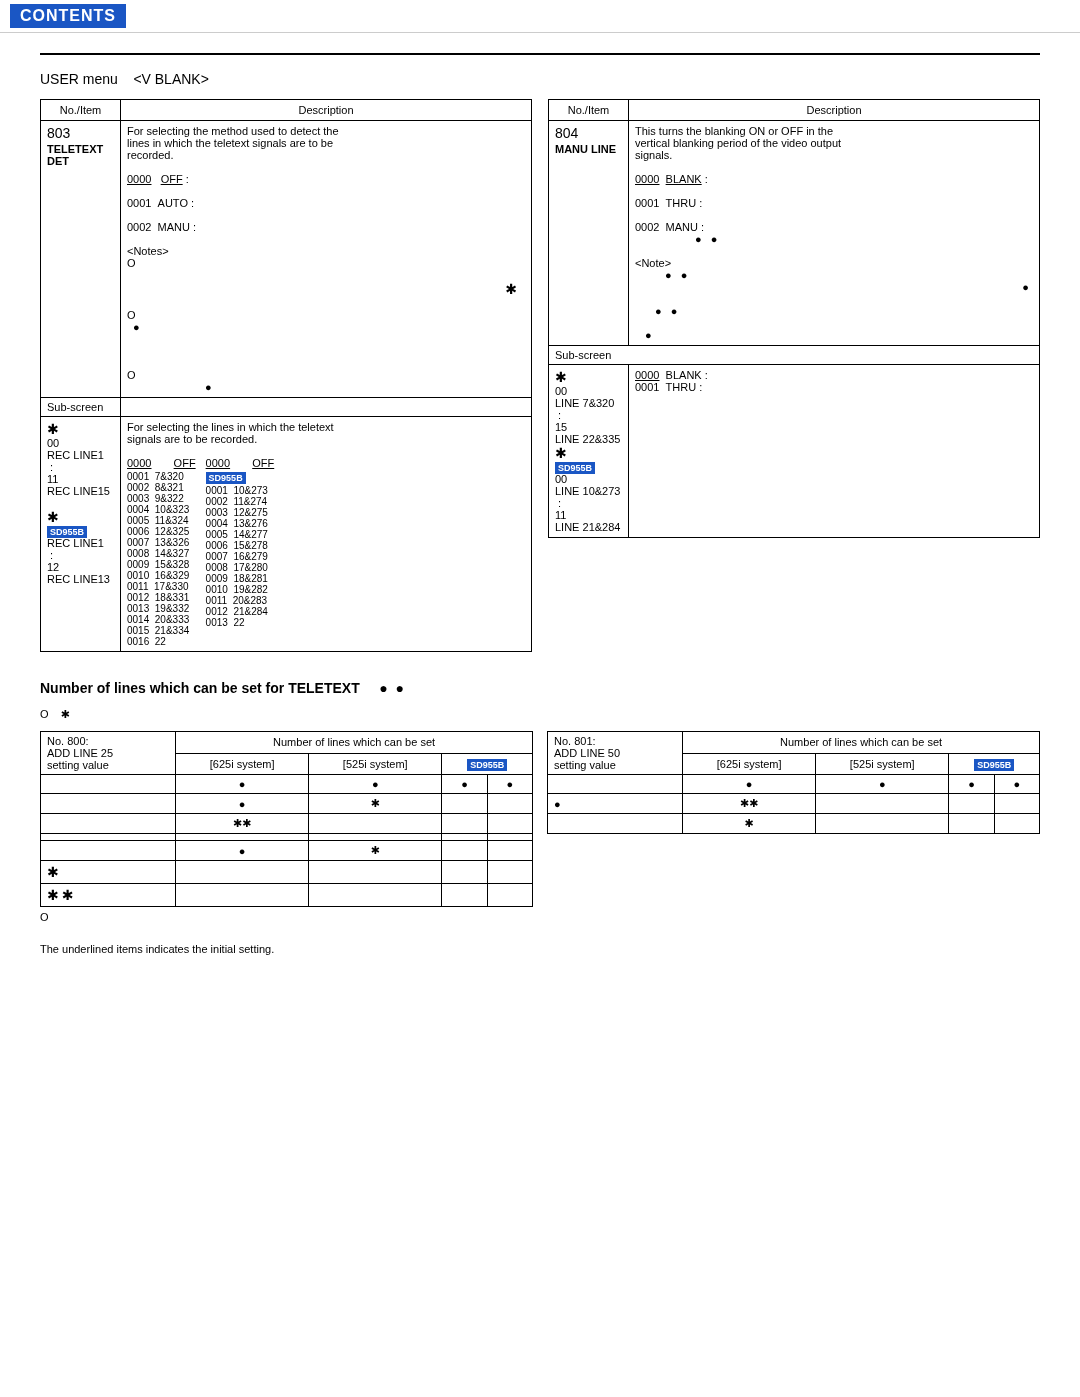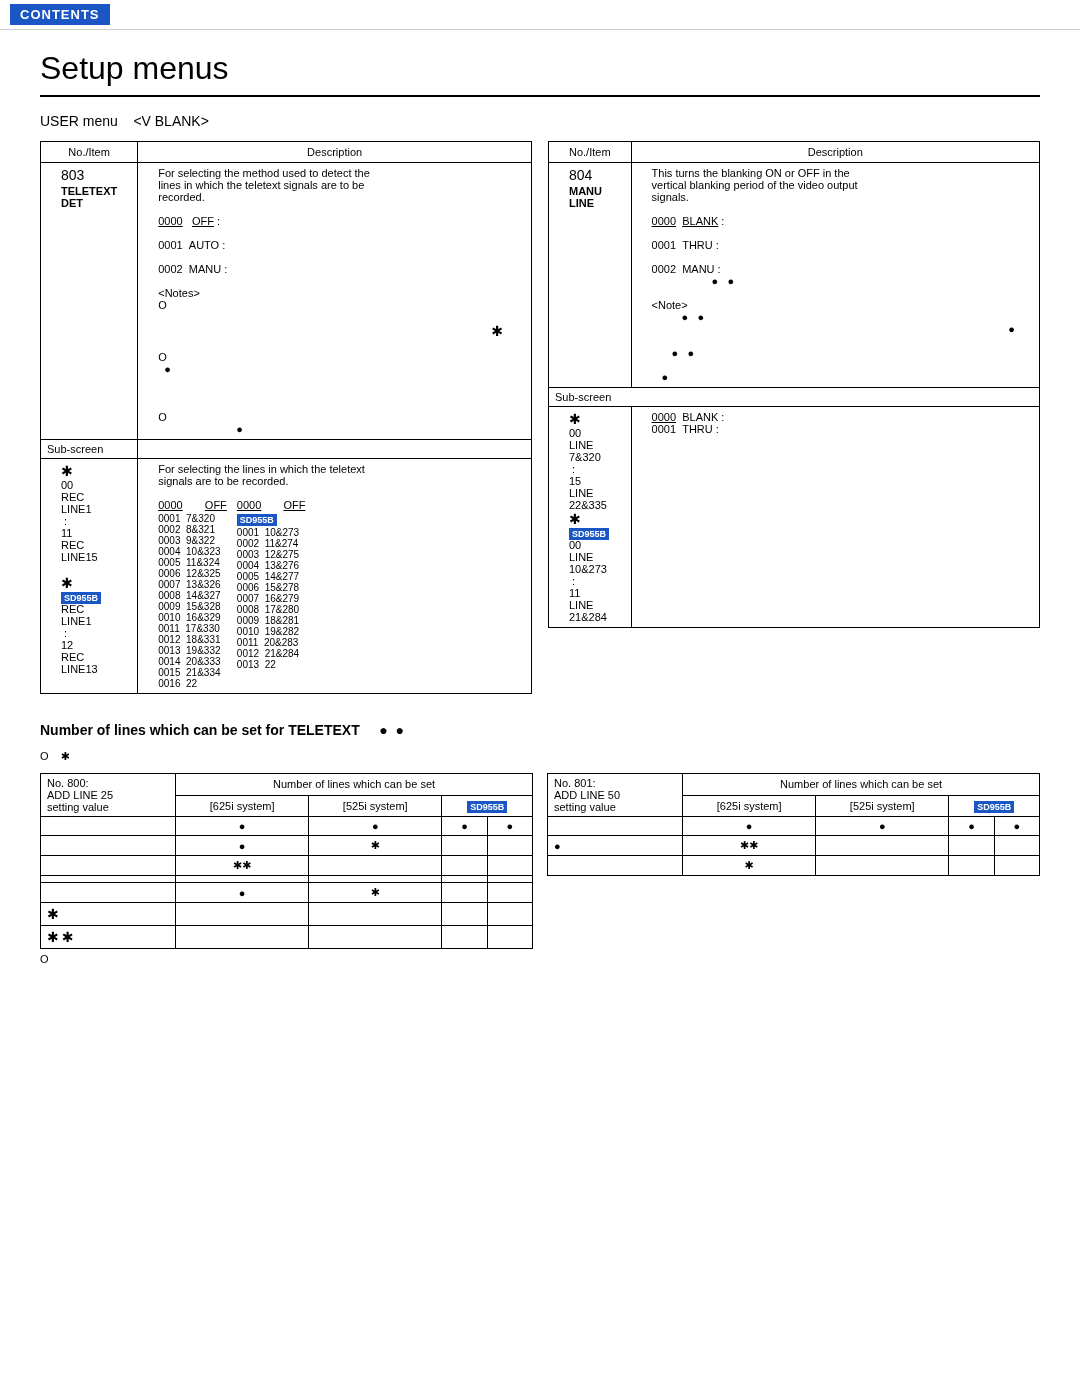--- a/index.html
+++ b/index.html
@@ -15,21 +15,21 @@
 
     
     .top-nav {
       background: #fff;
       padding: 4px 10px;
       border-bottom: 1px solid #ccc;
     }
     .contents-btn {
       background: #1a56c4;
       color: #fff;
-      font-size: 13px;
+      font-size: 16px;
       font-weight: bold;
       padding: 3px 10px;
       border: none;
       cursor: pointer;
       letter-spacing: 1px;
     }
 
     
     .page-content {
       padding: 20px 40px 30px 40px;
@@ -71,21 +71,21 @@
 
     
     .menu-table {
       width: 100%;
       border-collapse: collapse;
       border: 1px solid #000;
       font-size: 11px;
     }
     .menu-table td, .menu-table th {
       border: 1px solid #000;
-      padding: 4px 20px;
+      padding: 4px 6px;
       vertical-align: top;
     }
     .menu-table th {
       text-align: center;
       font-weight: normal;
       background: #fff;
       font-size: 11px;
     }
     .col-item { width: 80px; }
 
@@ -164,21 +164,20 @@
   </style>
 </head>
 <body>
 
 <div class="top-nav">
   <button class="contents-btn">CONTENTS</button>
 </div>
 
 <div class="page-content">
 
-  <h1 class="page-title">Setup menus</h1>
   <hr class="page-divider">
 
   <div class="section-title">
     <span>USER menu</span>&nbsp;&nbsp;&nbsp;
     <span>&lt;V BLANK&gt;</span>
   </div>
 
   <div class="main-layout">
 
     <div class="left-col">
@@ -469,14 +468,15 @@
             <td></td>
             <td></td>
           </tr>
         </tbody>
           </table>
       </div>
 
     </div>
   </div>
 
+  <div class="footer-note">The underlined items indicates the initial setting.</div>
 
 </div>
 
 </body></html>

